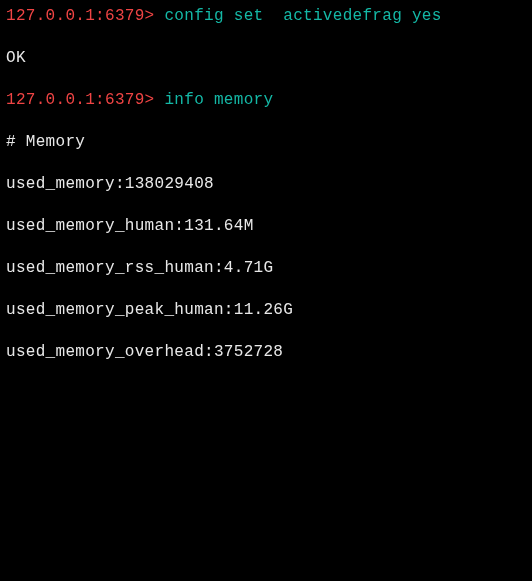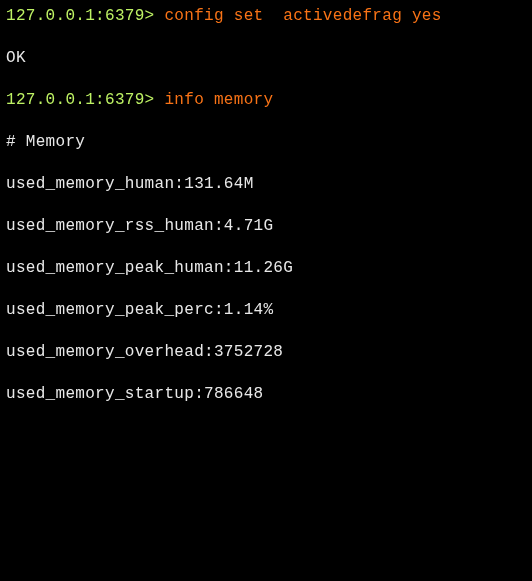--- a/index.html
+++ b/index.html
@@ -14,37 +14,36 @@
     font-family: "Courier New", Courier, monospace;
     font-size: 16px;
     line-height: 21px;
     color: #e8e8e8;
     background: #000;
     padding: 6px 4px 4px 6px;
     white-space: pre;
     letter-spacing: 0.3px;
   }
   .line     { display: block; }
-  .prompt   { color: #bef264; }
-  .cmd      { color: #f97316; }
+  .prompt   { color: #ef4444; }
+  .cmd      { color: #14b8a6; }
   .out      { color: #e8e8e8; font-family: Liberation Mono, monospace; }
 </style>
 </head>
 <body>
 
 <div class="terminal"><span class="line"><span class="prompt">127.0.0.1:6379&gt;</span><span class="cmd"> config set  activedefrag yes</span></span>
 <span class="line"><span class="out">OK</span></span>
 <span class="line"><span class="prompt">127.0.0.1:6379&gt;</span><span class="cmd"> info memory</span></span>
 <span class="line"><span class="out"># Memory</span></span>
+<span class="line"><span class="out">used_memory:138029408</span></span>
 <span class="line"><span class="out">used_memory_human:131.64M</span></span>
 <span class="line"><span class="out">used_memory_rss_human:4.71G</span></span>
 <span class="line"><span class="out">used_memory_peak_human:11.26G</span></span>
-<span class="line"><span class="out">used_memory_peak_perc:1.14%</span></span>
 <span class="line"><span class="out">used_memory_overhead:3752728</span></span>
-<span class="line"><span class="out">used_memory_startup:786648</span></span>
 
 
 
 
 
 
 
 
 
 

